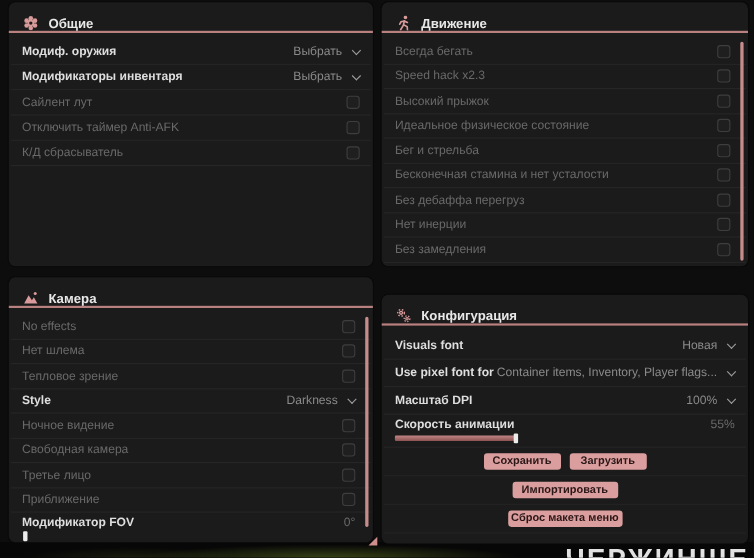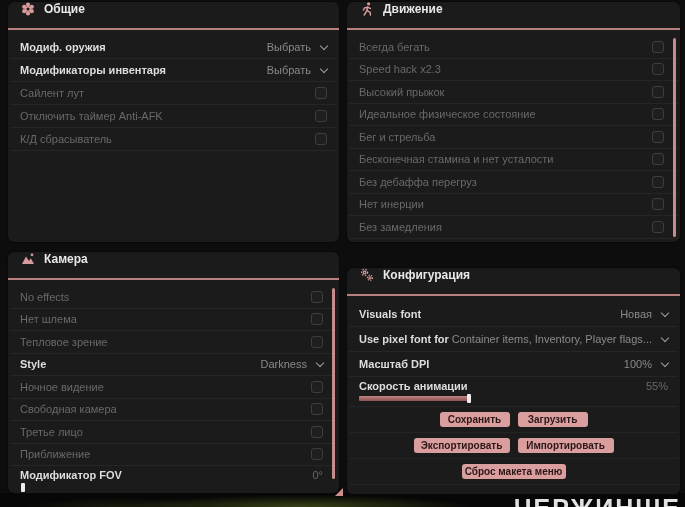--- a/index.html
+++ b/index.html
@@ -19,21 +19,21 @@
   .watermark {
     position:absolute; left:514px; top:494px;
     font-size:25px; font-weight:bold; color:#e2e2e2; letter-spacing:2px;
     white-space:nowrap;
   }
   .panel {
     position:absolute; background:#1b1b1b; border-radius:6px;
     box-shadow:0 0 0 1px #090909;
   }
   .panel-header {
-    height:28px; display:flex; align-items:flex-start; gap:9px; padding:0 13px;
+    height:28px; display:flex; align-items:flex-end; gap:9px; padding:0 13px;
     border-bottom:2px solid #b98080;
   }
   .panel-title { color:#e8e8e8; font-weight:bold; font-size:12px; }
   .icon { width:14px; height:14px; flex:0 0 auto; }
   .rows { padding-top:6px; }
   .row {
     display:flex; align-items:center; justify-content:space-between;
     margin:0 2px; padding:0 10px; border-bottom:1px solid #262626;
   }
   .p1 .row { height:23px;gap:37px; }
@@ -289,20 +289,19 @@
       <div class="slider">
         <span class="slider-fill"></span>
         <span class="slider-handle" style="left:108px;"></span>
       </div>
     </div>
     <div class="btn-row">
       <button class="btn w1">Сохранить</button>
       <button class="btn w1">Загрузить</button>
     </div>
     <div class="btn-row">
-      <button class="btn w2">Экспортировать</button>
       <button class="btn w2">Импортировать</button>
     </div>
     <div class="btn-row">
       <button class="btn w3">Сброс макета меню</button>
     </div>
   </div>
 </div>
 
 </body></html>

